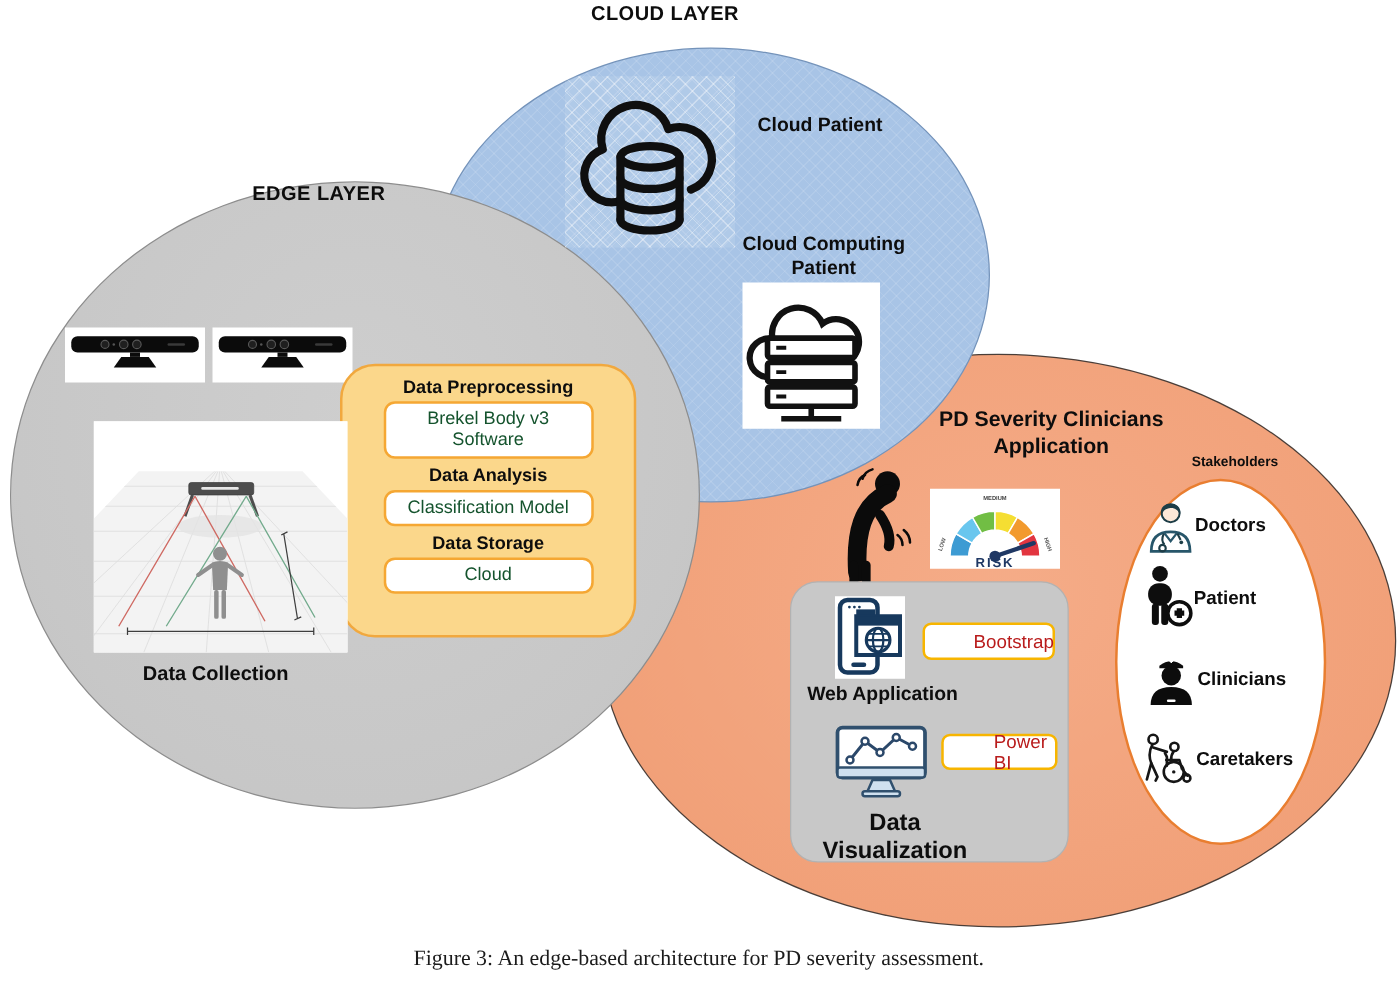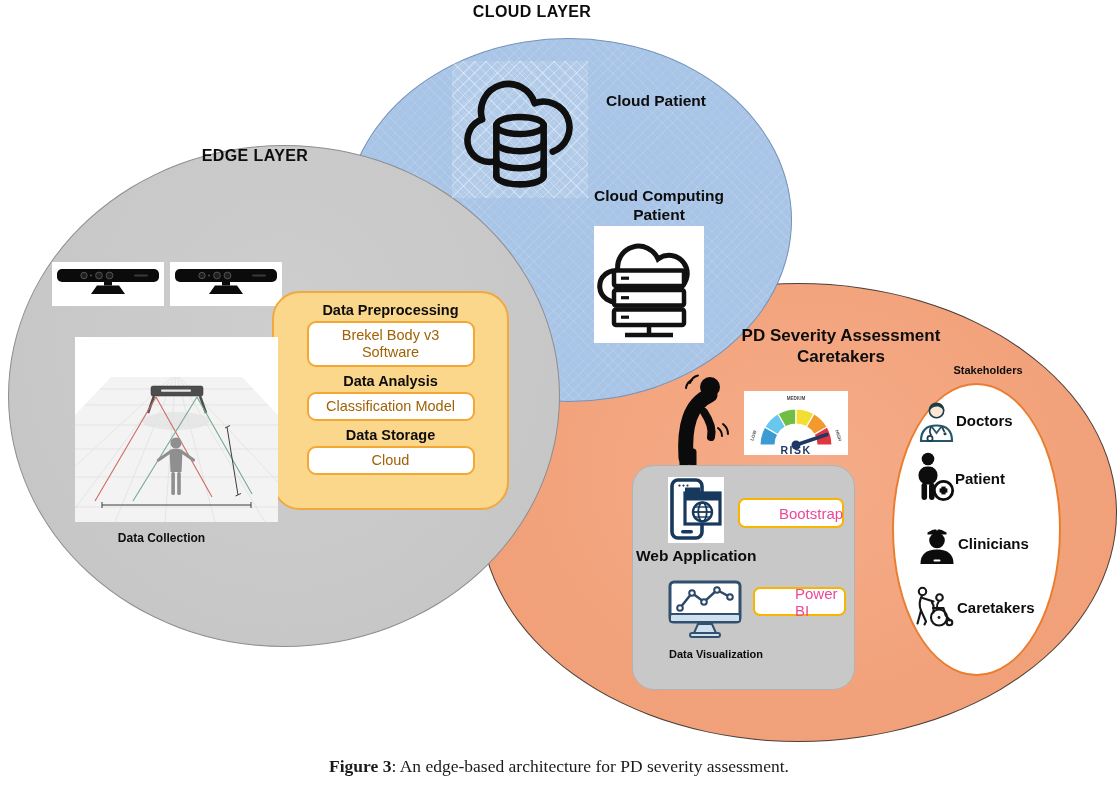--- a/index.html
+++ b/index.html
@@ -43,24 +43,24 @@
   #sensor-2{left:170px;top:262px;}
 
   .process-panel{
     left:272px;top:261px;width:237px;height:219px;box-sizing:border-box;
     background:#fbd78b;border:2px solid #f1a83e;border-radius:28px;
     display:flex;flex-direction:column;align-items:center;padding-top:7px;margin-top:30px;
   }
   .process-title{font-size:14.5px;font-weight:bold;margin:2px 0 3px;}
   .process-chip{
     width:168px;box-sizing:border-box;background:#fff;border:2px solid #f5a733;border-radius:9px;
-    font-size:14.5px;color:#a16207;text-align:center;line-height:1.18;padding:4px 8px;margin-bottom:4px;
+    font-size:14.5px;color:#14532d;text-align:center;line-height:1.18;padding:4px 8px;margin-bottom:4px;
   }
   #scene-box{left:75px;top:337px;width:203px;height:185px;background:#fff;}
-  #data-collection-label{left:60px;top:531px;width:203px;text-align:center;font-size:12px;font-weight:bold;}
+  #data-collection-label{left:71px;top:531px;width:203px;text-align:center;font-size:16px;font-weight:bold;}
 
   
   #cloud-storage-iconbox{
     left:452px;top:61px;width:136px;height:137px;
     background-color:rgba(255,255,255,.10);
     background-image:
       repeating-linear-gradient(45deg, rgba(255,255,255,.32) 0 1px, transparent 1px 8px),
       repeating-linear-gradient(-45deg, rgba(255,255,255,.32) 0 1px, transparent 1px 8px);
   }
   #cloud-storage-label{left:556px;top:92px;width:200px;text-align:center;font-size:15.5px;font-weight:bold;}
@@ -71,44 +71,44 @@
   #pd-app-title{left:715px;top:325px;width:252px;text-align:center;font-size:17px;font-weight:bold;line-height:1.25;}
   #pd-person{left:670px;top:374px;}
   #risk-box{left:744px;top:391px;width:104px;height:64px;background:#fff;}
   .app-gray-box{
     left:632px;top:465px;width:221px;height:223px;
     background:#c8c8c8;border:1px solid #b2b2b2;border-radius:22px;
   }
   #webapp-iconbox{left:668px;top:477px;width:56px;height:66px;background:#fff;}
   .tool-chip{
     box-sizing:border-box;background:#fff;border:2px solid #f7b500;border-radius:7px;
-    display:flex;align-items:center;justify-content:center;font-size:15px;color:#ec4899;padding-left:40px;
+    display:flex;align-items:center;justify-content:center;font-size:15px;color:#b91c1c;padding-left:40px;
   }
   #bootstrap-chip{left:738px;top:498px;width:106px;height:30px;}
   #powerbi-chip{left:753px;top:587px;width:93px;height:29px;}
-  #webapp-label{left:636px;top:547px;width:140px;text-align:left;font-size:15.5px;font-weight:bold;}
+  #webapp-label{left:636px;top:547px;width:140px;text-align:center;font-size:15.5px;font-weight:bold;}
   #dataviz-iconbox{left:668px;top:580px;width:74px;height:62px;}
-  #dataviz-label{left:636px;top:648px;width:160px;text-align:center;font-size:11px;font-weight:bold;}
+  #dataviz-label{left:636px;top:648px;width:160px;text-align:center;font-size:19px;font-weight:bold;}
 
   #stakeholders-ellipse{
     left:892px;top:383px;width:165px;height:289px;z-index:5;
     background:#fff;border:2px solid #e97e30;border-radius:50%;
   }
   #stakeholders-title{left:918px;top:364px;width:140px;text-align:center;font-size:11px;font-weight:bold;z-index:10;}
   .stk-row{display:flex;align-items:center;gap:0;z-index:11;}
   .stk-label{font-size:15px;font-weight:bold;}
   #stk-doctors{left:916px;top:397px;}
   #stk-patient{left:913px;top:452px;}
   #stk-clinicians{left:916px;top:520px;}
   #stk-caretakers{left:911px;top:584px;}
 
   
   #caption{left:0;top:756px;width:100%;text-align:center;z-index:12;
     font-family:"Liberation Serif",serif;font-size:17.5px;color:#1b1b1b;}
-  #caption .cap-b{font-weight:bold;}
+  #caption .cap-b{font-weight:normal;}
 
   svg{display:block;}
   svg text{font-family:"Liberation Sans",sans-serif;}
 </style>
 </head>
 <body>
 
 <div id="screen">
 
   <div class="abs ellipse app-ellipse"></div>
@@ -219,21 +219,21 @@
       </g>
       <g stroke="#111" stroke-width="3.2">
         <line x1="27" y1="52.2" x2="35" y2="52.2"></line>
         <line x1="27" y1="71.7" x2="35" y2="71.7"></line>
         <line x1="27" y1="91.2" x2="35" y2="91.2"></line>
       </g>
       <path d="M 55,99 L 55,109 M 31,109 L 79,109" stroke="#111" stroke-width="4.5"></path>
     </svg>
   </div>
 
-  <div id="pd-app-title" class="abs z">PD Severity Assessment Caretakers</div>
+  <div id="pd-app-title" class="abs z">PD Severity Clinicians Application</div>
 
   <div id="pd-person" class="abs z">
     <svg width="64" height="94" viewBox="0 0 64 94">
       <circle cx="40" cy="13" r="10" fill="#0b0b0b"></circle>
       <path d="M 16,84 C 14,52 20,30 40,21" stroke="#0b0b0b" stroke-width="15" fill="none" stroke-linecap="round"></path>
       <path d="M 34,38 C 40,47 43,55 41,63" stroke="#0b0b0b" stroke-width="8" fill="none" stroke-linecap="round"></path>
       <path d="M 13,78 L 13,93 M 23,78 L 23,93" stroke="#0b0b0b" stroke-width="7" stroke-linecap="round"></path>
       <g stroke="#0b0b0b" stroke-width="2" fill="none" stroke-linecap="round">
         <path d="M 22,6 Q 17,8 16,14"></path>
         <path d="M 28,1.5 Q 22,3 20,9"></path>

